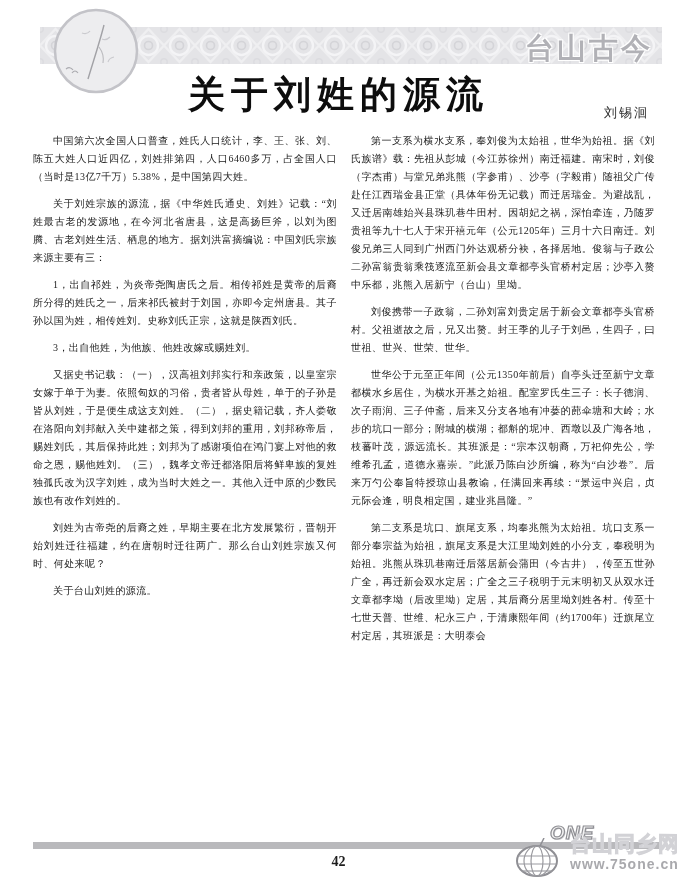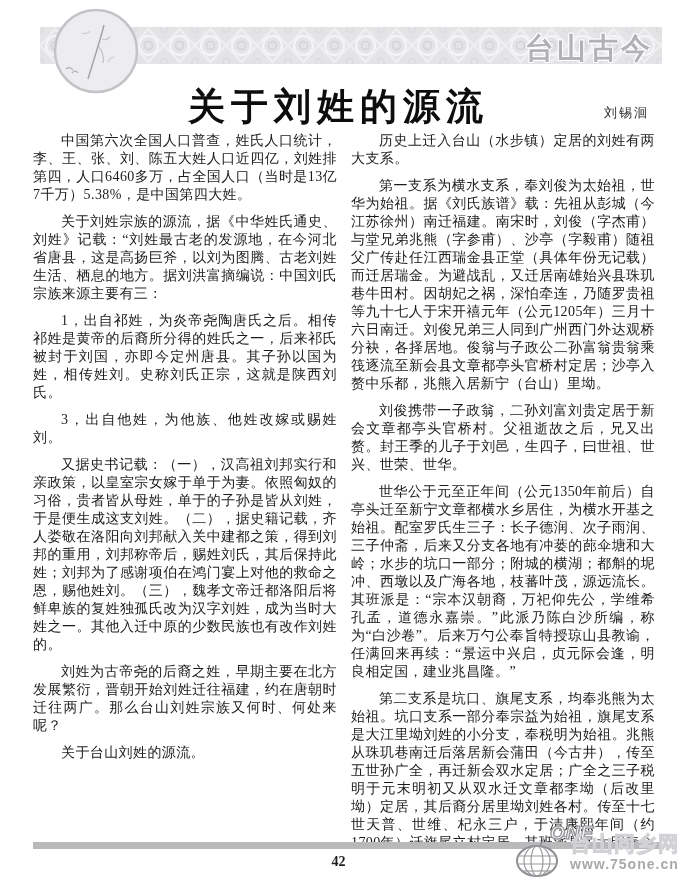--- a/index.html
+++ b/index.html
@@ -21,38 +21,38 @@
   }
   .masthead{
     position:absolute;right:24px;top:29px;width:180px;text-align:right;
     font-family:"Liberation Sans","DejaVu Sans",sans-serif;
     font-size:29px;font-weight:bold;letter-spacing:3px;color:#b1b1b6;
     text-shadow:1px 1px 0 #fff,-1px -1px 0 #fff,1px -1px 0 #fff,-1px 1px 0 #fff;
   }
 
   
   .title{
-    position:absolute;left:0;right:0;top:70px;margin:12px;text-align:center;
+    position:absolute;left:0;right:0;top:70px;margin:0;text-align:center;
     font-family:"Liberation Sans","DejaVu Sans",sans-serif;
     font-size:37px;font-weight:900;letter-spacing:6px;color:#0d0d0d;
   }
   .author{
     position:absolute;right:28px;top:104px;
     font-size:13px;color:#2b2b2b;letter-spacing:2px;text-align:right;
   }
 
   
   .columns{
     position:absolute;left:33px;top:132px;width:622px;height:714px;
     display:flex;gap:14px;overflow:hidden;
   }
   .col{flex:1 1 0;min-width:0;}
   .col p{
     margin:0 0 9px 0;text-indent:2em;
-    font-size:14px;line-height:18px;color:#1b1b1b;
+    font-size:10px;line-height:18px;color:#1b1b1b;
     text-align:justify;letter-spacing:0.4px;
   }
 
   
   .footer-bar{
     position:absolute;left:33px;top:842px;width:628px;height:7px;
     background:#b9b9bc;
   }
   .pageno{
     position:absolute;left:0;right:0;top:854px;text-align:center;
@@ -124,21 +124,20 @@
     <div class="col">
       <p>中国第六次全国人口普查，姓氏人口统计，李、王、张、刘、陈五大姓人口近四亿，刘姓排第四，人口6460多万，占全国人口（当时是13亿7千万）5.38%，是中国第四大姓。</p>
       <p>关于刘姓宗族的源流，据《中华姓氏通史、刘姓》记载：“刘姓最古老的发源地，在今河北省唐县，这是高扬巨斧，以刘为图腾、古老刘姓生活、栖息的地方。据刘洪富摘编说：中国刘氏宗族来源主要有三：</p>
       <p>1，出自祁姓，为炎帝尧陶唐氏之后。相传祁姓是黄帝的后裔所分得的姓氏之一，后来祁氏被封于刘国，亦即今定州唐县。其子孙以国为姓，相传姓刘。史称刘氏正宗，这就是陕西刘氏。</p>
       <p>3，出自他姓，为他族、他姓改嫁或赐姓刘。</p>
       <p>又据史书记载：（一），汉高祖刘邦实行和亲政策，以皇室宗女嫁于单于为妻。依照匈奴的习俗，贵者皆从母姓，单于的子孙是皆从刘姓，于是便生成这支刘姓。（二），据史籍记载，齐人娄敬在洛阳向刘邦献入关中建都之策，得到刘邦的重用，刘邦称帝后，赐姓刘氏，其后保持此姓；刘邦为了感谢项伯在鸿门宴上对他的救命之恩，赐他姓刘。（三），魏孝文帝迁都洛阳后将鲜卑族的复姓独孤氏改为汉字刘姓，成为当时大姓之一。其他入迁中原的少数民族也有改作刘姓的。</p>
       <p>刘姓为古帝尧的后裔之姓，早期主要在北方发展繁衍，晋朝开始刘姓迁往福建，约在唐朝时迁往两广。那么台山刘姓宗族又何时、何处来呢？</p>
       <p>关于台山刘姓的源流。</p>
     </div>
     <div class="col">
-      <p>历史上迁入台山（水步镇）定居的刘姓有两大支系。</p>
       <p>第一支系为横水支系，奉刘俊为太始祖，世华为始祖。据《刘氏族谱》载：先祖从彭城（今江苏徐州）南迁福建。南宋时，刘俊（字杰甫）与堂兄弟兆熊（字参甫）、沙亭（字毅甫）随祖父广传赴任江西瑞金县正堂（具体年份无记载）而迁居瑞金。为避战乱，又迁居南雄始兴县珠玑巷牛田村。因胡妃之祸，深怕牵连，乃随罗贵祖等九十七人于宋开禧元年（公元1205年）三月十六日南迁。刘俊兄弟三人同到广州西门外达观桥分袂，各择居地。俊翁与子政公二孙富翁贵翁乘筏逐流至新会县文章都亭头官桥村定居；沙亭入赘中乐都，兆熊入居新宁（台山）里坳。</p>
       <p>刘俊携带一子政翁，二孙刘富刘贵定居于新会文章都亭头官桥村。父祖逝故之后，兄又出赘。封王季的儿子于刘邑，生四子，曰世祖、世兴、世荣、世华。</p>
       <p>世华公于元至正年间（公元1350年前后）自亭头迁至新宁文章都横水乡居住，为横水开基之始祖。配室罗氏生三子：长子德润、次子雨润、三子仲斋，后来又分支各地有冲蒌的蓢伞塘和大岭；水步的坑口一部分；附城的横湖；都斛的坭冲、西墩以及广海各地，枝蕃叶茂，源远流长。其班派是：“宗本汉朝裔，万祀仰先公，学维希孔孟，道德永嘉崇。”此派乃陈白沙所编，称为“白沙卷”。后来万勺公奉旨特授琼山县教谕，任满回来再续：“景运中兴启，贞元际会逢，明良相定国，建业兆昌隆。”</p>
       <p>第二支系是坑口、旗尾支系，均奉兆熊为太始祖。坑口支系一部分奉宗益为始祖，旗尾支系是大江里坳刘姓的小分支，奉税明为始祖。兆熊从珠玑巷南迁后落居新会蒲田（今古井），传至五世孙广全，再迁新会双水定居；广全之三子税明于元末明初又从双水迁文章都李坳（后改里坳）定居，其后裔分居里坳刘姓各村。传至十七世天普、世维、杞永三户，于清康熙年间（约1700年）迁旗尾立村定居，其班派是：大明泰会</p>
     </div>
   </main>
 
   <div class="footer-bar"></div>
   <div class="pageno">42</div>
 

